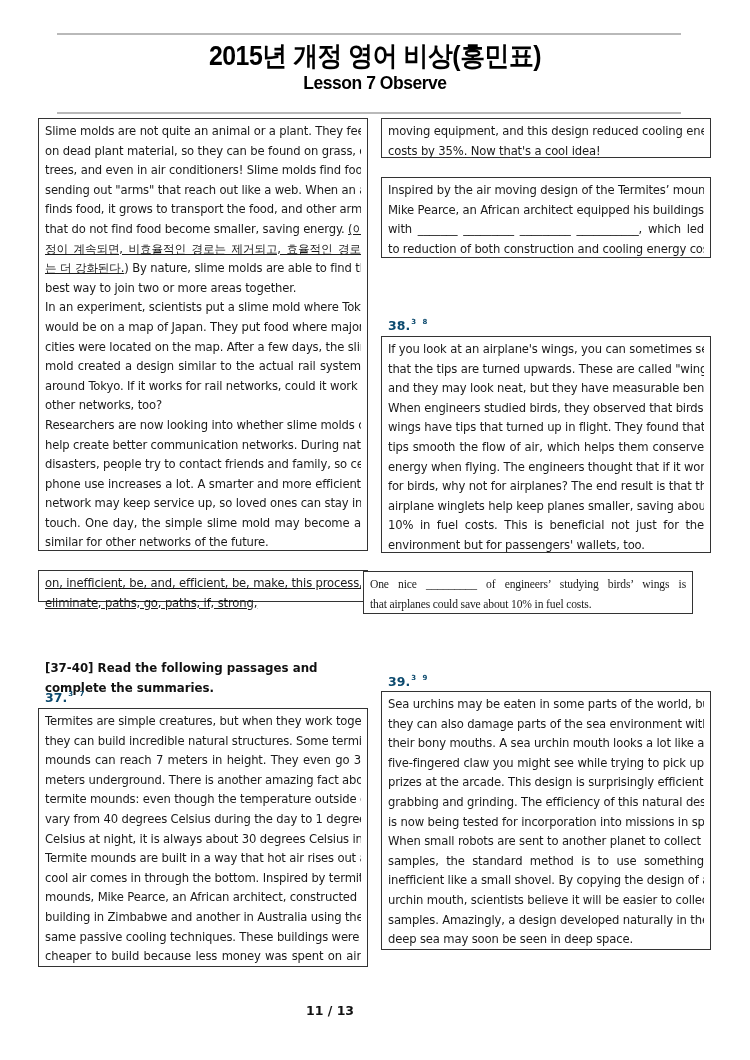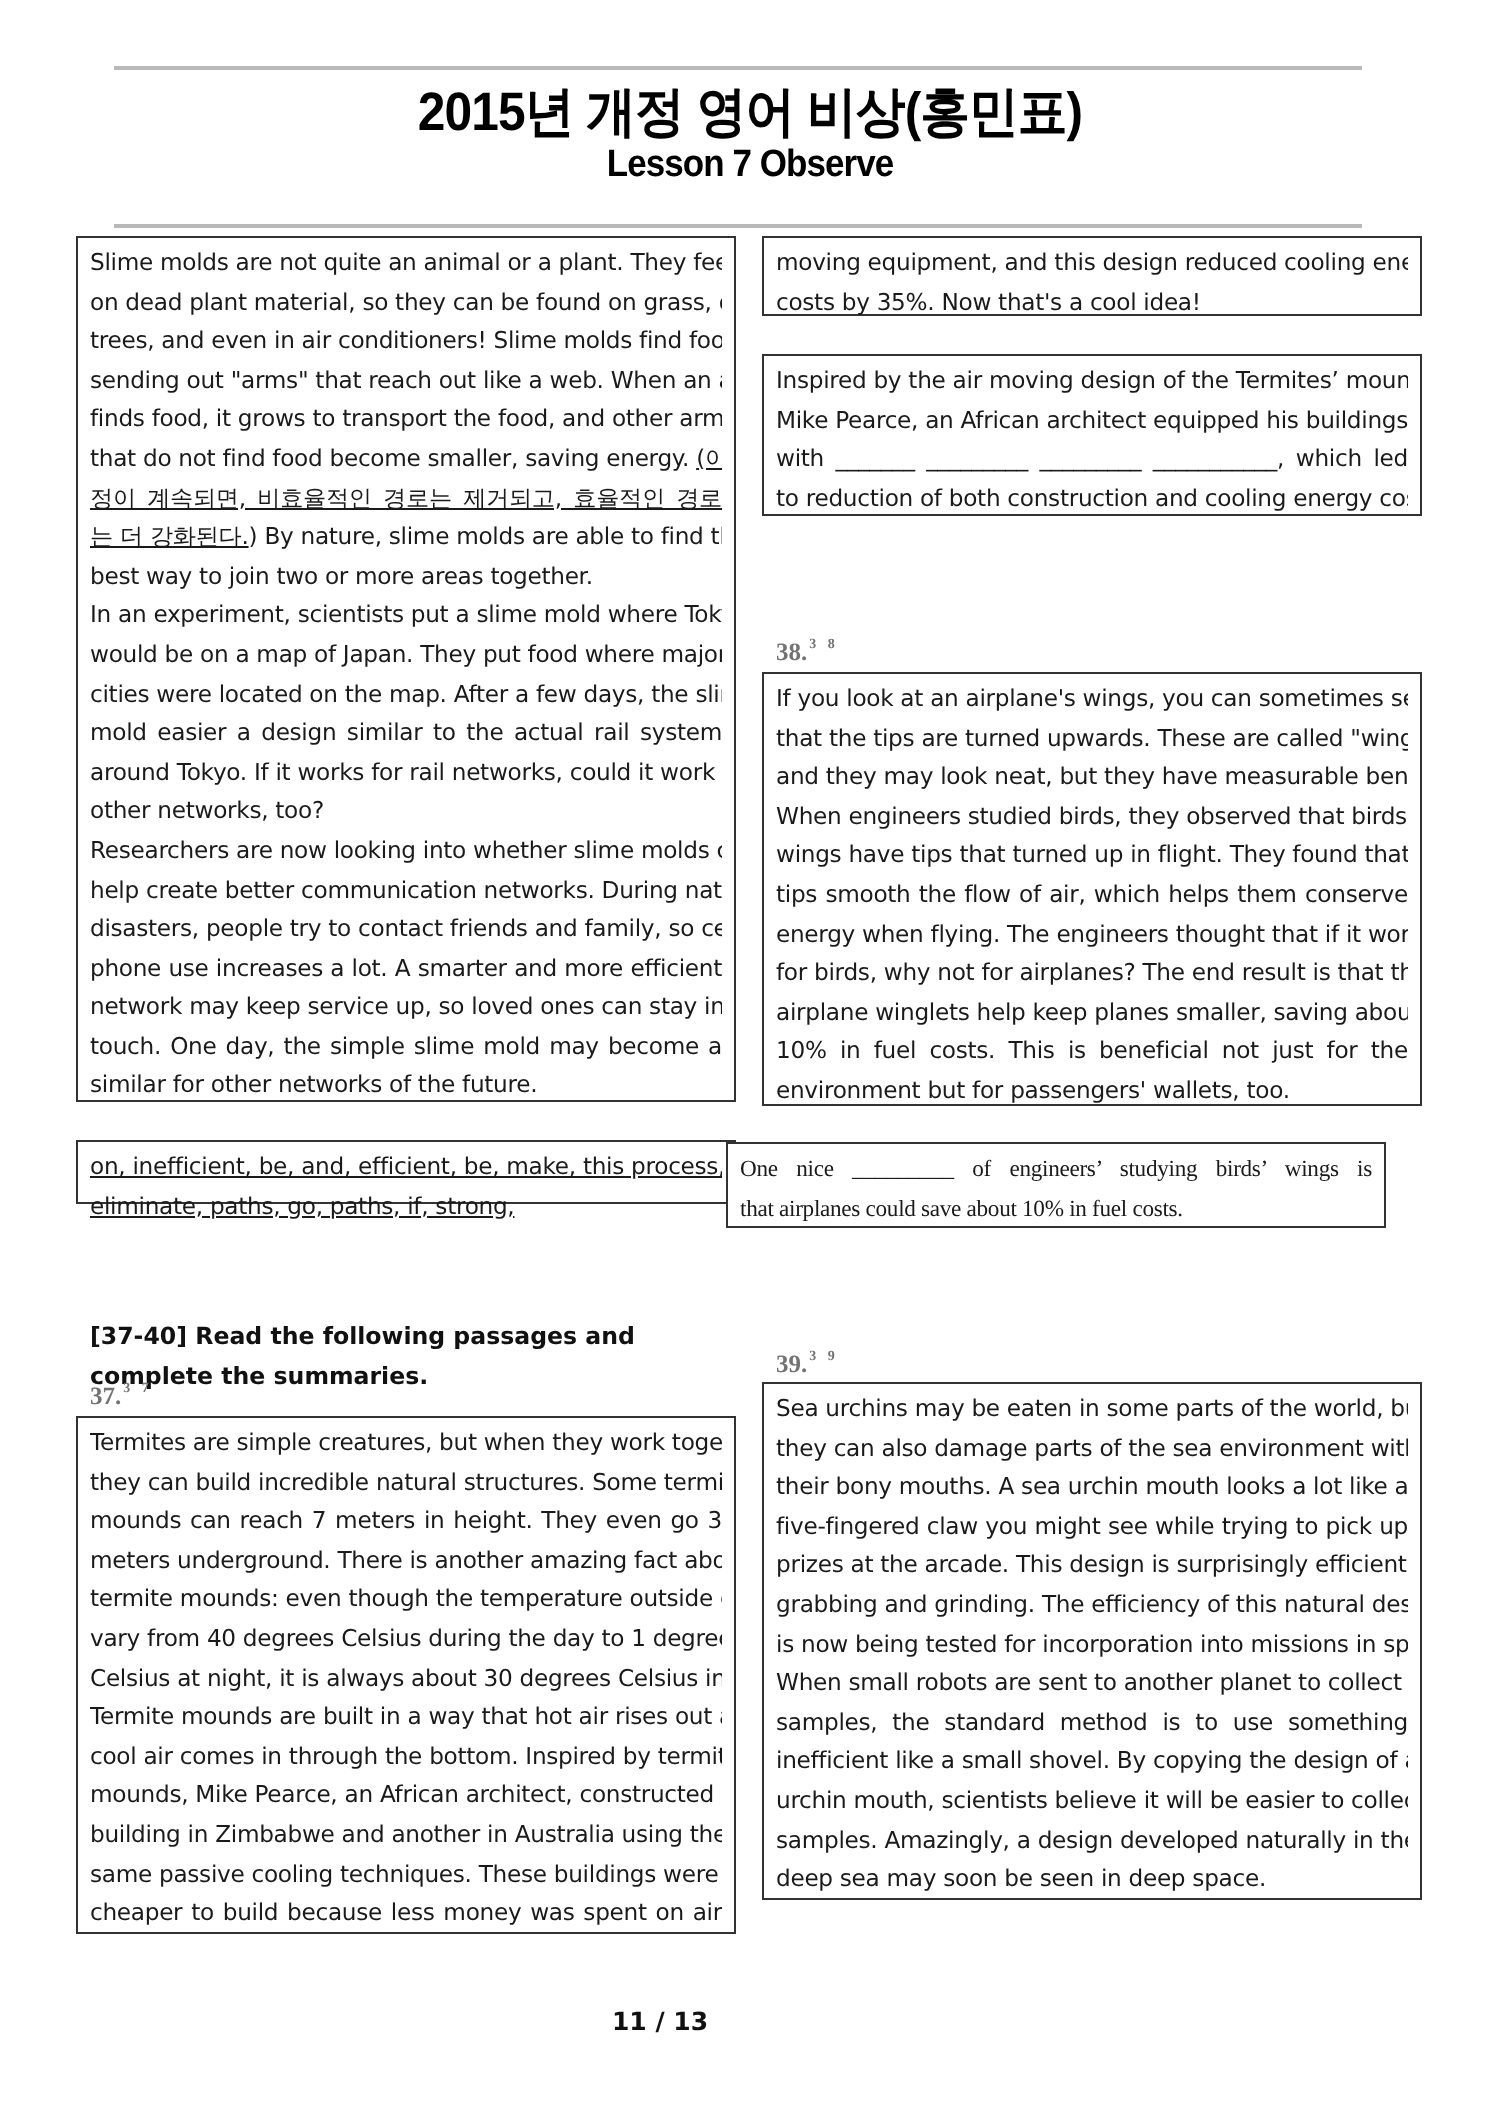--- a/index.html
+++ b/index.html
@@ -9,21 +9,21 @@
   .title { position:absolute; left:0; width:750px; text-align:center; font-weight:bold;
            font-family:"Liberation Sans", "DejaVu Sans", sans-serif; color:#000; letter-spacing:-0.5px; }
   .title.main { top:38px; font-size:27px; transform:scaleX(0.92); }
   .title.sub { top:72px; font-size:19px; transform:scaleX(0.92); }
   .box { position:absolute; border:1.5px solid #333; box-sizing:border-box; padding:3px 6px 0 6px;
          background:#fff; }
   .line { display:block; height:19.6px; line-height:19.6px; font-size:11.6px; white-space:nowrap;
           text-align:justify; text-align-last:justify; overflow:hidden; letter-spacing:-0.15px; }
   .line.last { text-align-last:left; }
   .ul { text-decoration:underline; }
-  .qlabel { position:absolute; font-weight:bold; font-size:12.5px; color:#737373;font-family:Liberation Serif, serif; }
+  .qlabel { position:absolute; font-weight:bold; font-size:12.5px; color:#0c4a6e; }
   .qlabel sup { font-size:7px; font-weight:bold; vertical-align:6px; letter-spacing:2px; margin-left:1px; }
   .instr { position:absolute; left:45px; top:659px; width:320px; font-weight:bold; font-size:11.8px;
            line-height:19.5px; color:#111; }
   .footer { position:absolute; left:0; width:660px; top:1003px; text-align:center;
             font-weight:bold; font-size:12.5px; color:#111; }
 </style>
 </head>
 <body>
 
 <div class="rule" style="top:33px;"></div>
@@ -37,21 +37,21 @@
   <span class="line">trees, and even in air conditioners! Slime molds find food by</span>
   <span class="line">sending out "arms" that reach out like a web. When an arm</span>
   <span class="line">finds food, it grows to transport the food, and other arms</span>
   <span class="line"><span>that do not find food become smaller, saving energy.</span> <span class="ul">(이 과</span></span>
   <span class="line ul">정이 계속되면, 비효율적인 경로는 제거되고, 효율적인 경로</span>
   <span class="line"><span class="ul">는 더 강화된다.</span><span>) By nature, slime molds are able to find the</span></span>
   <span class="line last">best way to join two or more areas together.</span>
   <span class="line">In an experiment, scientists put a slime mold where Tokyo</span>
   <span class="line">would be on a map of Japan. They put food where major</span>
   <span class="line">cities were located on the map. After a few days, the slime</span>
-  <span class="line">mold easier a design similar to the actual rail system</span>
+  <span class="line">mold created a design similar to the actual rail system</span>
   <span class="line">around Tokyo. If it works for rail networks, could it work for</span>
   <span class="line last">other networks, too?</span>
   <span class="line">Researchers are now looking into whether slime molds can</span>
   <span class="line">help create better communication networks. During natural</span>
   <span class="line">disasters, people try to contact friends and family, so cell</span>
   <span class="line">phone use increases a lot. A smarter and more efficient</span>
   <span class="line">network may keep service up, so loved ones can stay in</span>
   <span class="line">touch. One day, the simple slime mold may become a</span>
   <span class="line last">similar for other networks of the future.</span>
 </div>

